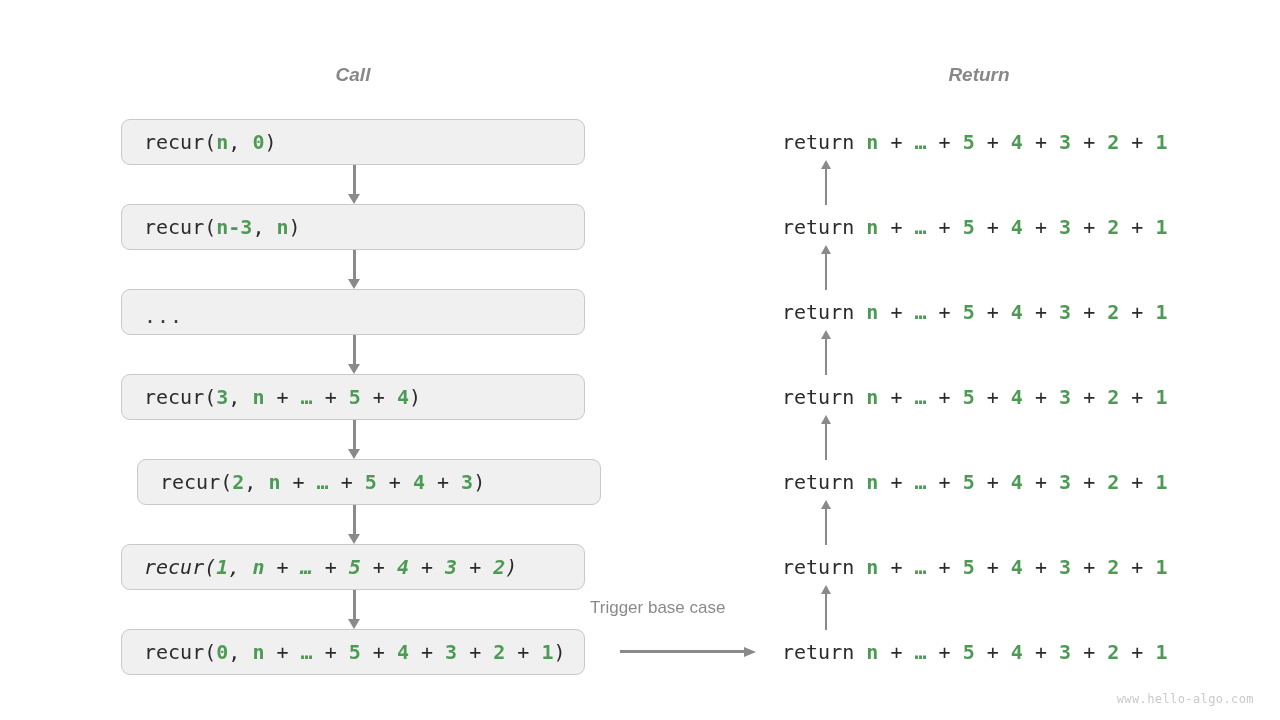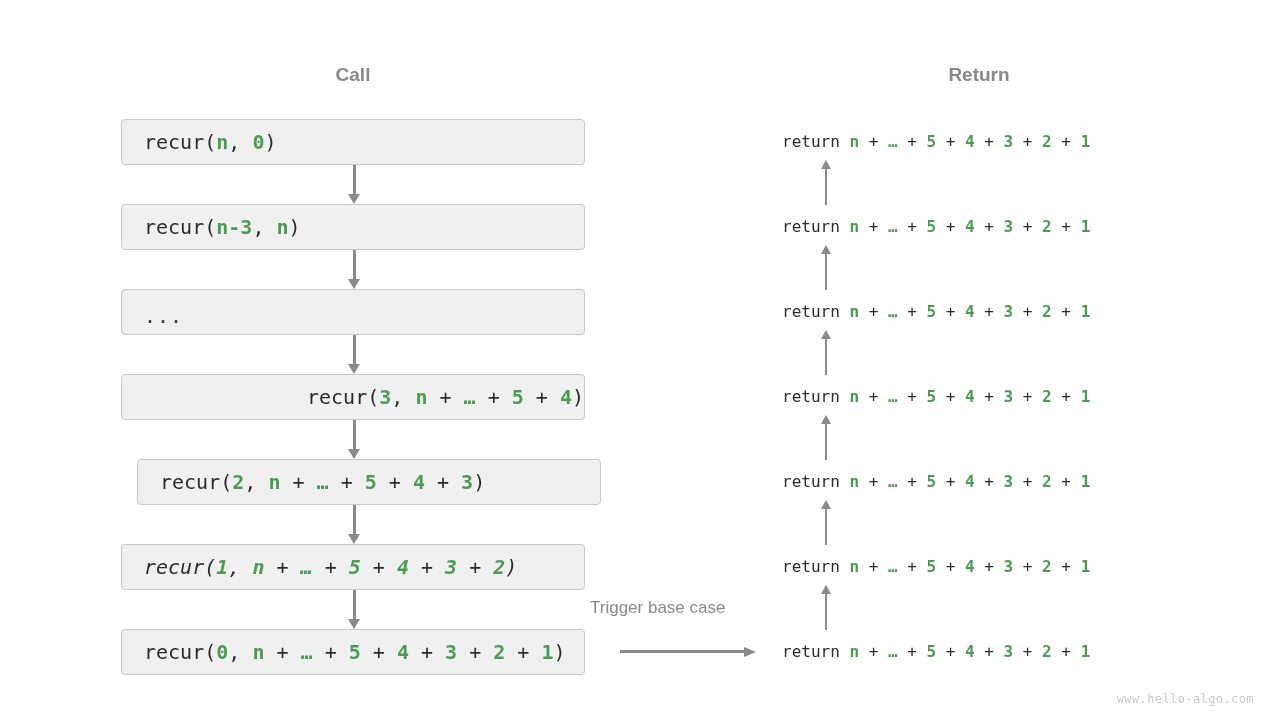--- a/index.html
+++ b/index.html
@@ -19,34 +19,35 @@
   
   .col-header {
     position: absolute;
     font-family: "Liberation Sans", sans-serif;
     font-weight: bold;
     font-size: 19px;
     color: #888888;
     text-align: center;
     white-space: nowrap;
     transform: translateX(-50%);
+    font-style: italic;
   }
   #header-call  { left: 353px; top: 64px; }
   #header-return{ left: 979px; top: 64px; }
 
   
   .call-box {
     position: absolute;
     left: 121px;
     width: 464px;
     height: 46px;
     box-sizing: border-box;
     background: #f0f0f0;
     border: 1.4px solid #c9c9c9;
-    border-radius: 4px;
+    border-radius: 9px;
     display: flex;
     align-items: center;
     padding-left: 22px;
   }
   .call-text {
     font-family: "DejaVu Sans Mono", monospace;
     font-size: 20px;
     letter-spacing: 0px;
     color: #2b2b2b;
     white-space: pre;
@@ -108,21 +109,21 @@
     border-left: 5.4px solid transparent;
     border-right: 5.4px solid transparent;
     border-bottom: 9px solid #8a8a8a;
   }
 
   
   .return-row {
     position: absolute;
     left: 782px;
     font-family: "DejaVu Sans Mono", monospace;
-    font-size: 16px;
+    font-size: 20px;
     color: #2b2b2b;
     white-space: pre;
     line-height: 1;
     transform: translateY(-50%);
   }
   .return-row .g {
     color: #4d9a55;
     font-weight: bold;
   }
 
@@ -185,21 +186,21 @@
   <div id="call-column">
       <div class="call-box" style="top: 119px;">
         <span class="call-text"><span>recur(</span><span class="g">n</span><span>, </span><span class="g">0</span><span>)</span></span>
       </div>
       <div class="call-box" style="top: 204px;">
         <span class="call-text"><span>recur(</span><span class="g">n-3</span><span>, </span><span class="g">n</span><span>)</span></span>
       </div>
       <div class="call-box" style="top: 289px;">
         <span class="ellipsis-text">...</span>
       </div>
-      <div class="call-box" style="top: 374px; justify-content: flex-end;">
+      <div class="call-box" style="top: 374px;">
         <span class="call-text"><span>recur(</span><span class="g">3</span><span>, </span><span class="g">n</span><span> + </span><span class="g">…</span><span> + </span><span class="g">5</span><span> + </span><span class="g">4</span><span>)</span></span>
       </div>
       <div class="call-box" style="top: 459px; margin-left: 16px;">
         <span class="call-text"><span>recur(</span><span class="g">2</span><span>, </span><span class="g">n</span><span> + </span><span class="g">…</span><span> + </span><span class="g">5</span><span> + </span><span class="g">4</span><span> + </span><span class="g">3</span><span>)</span></span>
       </div>
       <div class="call-box" style="top: 544px; font-style: italic;">
         <span class="call-text"><span>recur(</span><span class="g">1</span><span>, </span><span class="g">n</span><span> + </span><span class="g">…</span><span> + </span><span class="g">5</span><span> + </span><span class="g">4</span><span> + </span><span class="g">3</span><span> + </span><span class="g">2</span><span>)</span></span>
       </div>
       <div class="call-box" style="top: 629px; text-align: right;">
         <span class="call-text"><span>recur(</span><span class="g">0</span><span>, </span><span class="g">n</span><span> + </span><span class="g">…</span><span> + </span><span class="g">5</span><span> + </span><span class="g">4</span><span> + </span><span class="g">3</span><span> + </span><span class="g">2</span><span> + </span><span class="g">1</span><span>)</span></span>

